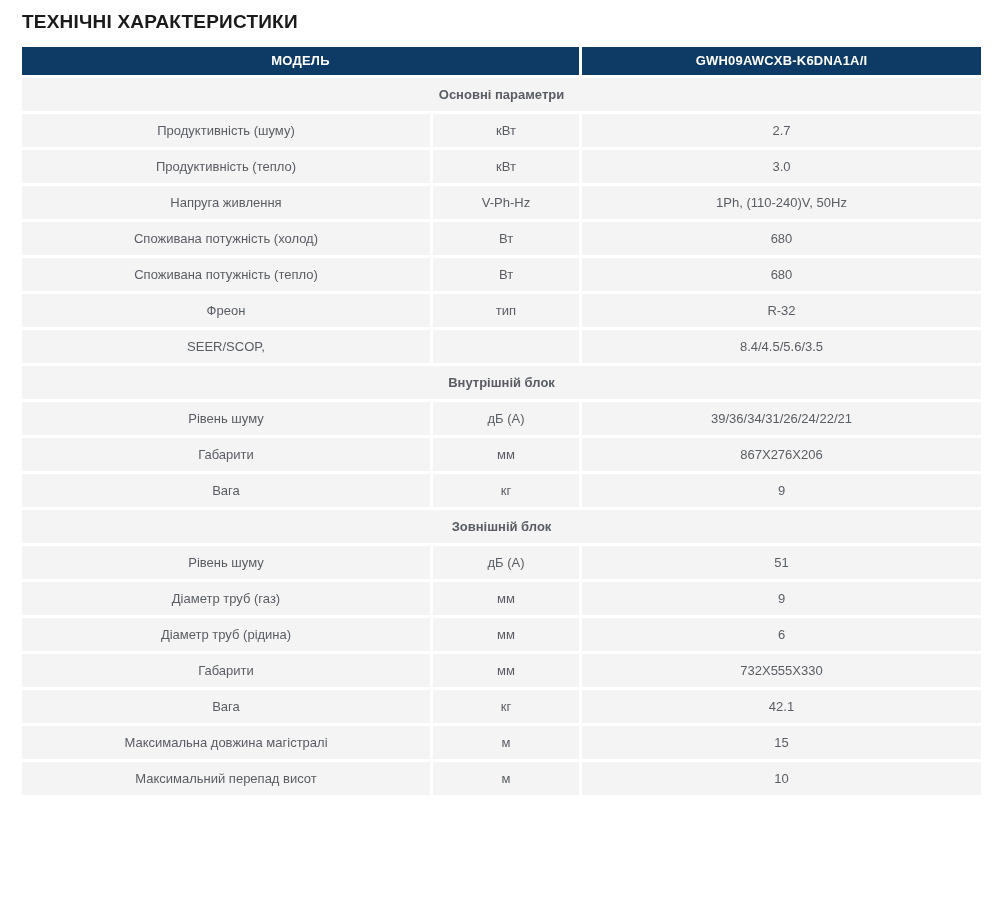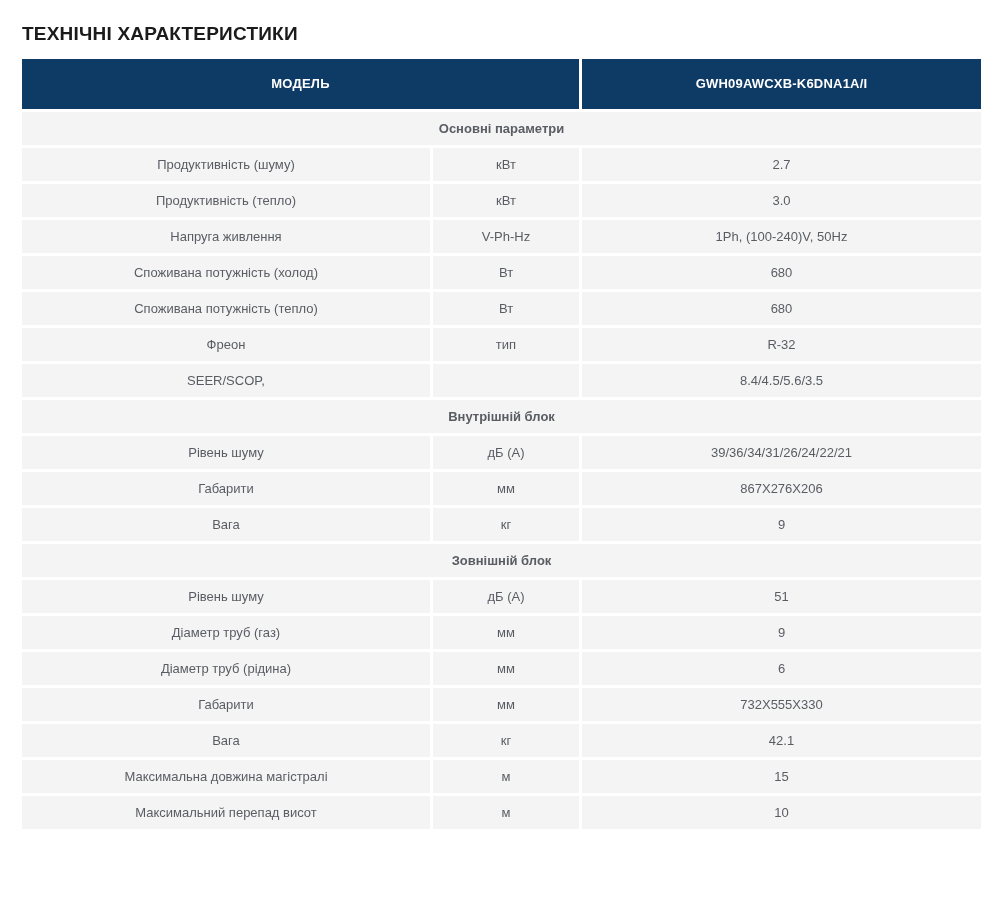--- a/index.html
+++ b/index.html
@@ -11,21 +11,21 @@
   }
   *{box-sizing:border-box;}
   html,body{margin:0;padding:0;background:#ffffff;}
   body{
     font-family:"Liberation Sans","DejaVu Sans",sans-serif;
     color:var(--text);
     width:1000px;
     height:901px;
     overflow:hidden;
   }
-  .wrap{padding:10px 22px 0 22px;margin-top:12px;}
+  .wrap{padding:10px 22px 0 22px;}
   h1.page-title{
     margin:0 0 13px 0;
     font-size:19px;
     line-height:1.25;
     font-weight:700;
     letter-spacing:.2px;
     color:var(--title);
     text-transform:uppercase;
   }
   table.spec{
@@ -43,21 +43,21 @@
     vertical-align:middle;
     font-size:13px;
     font-weight:400;
     padding:2px 8px;
     overflow:hidden;
     white-space:nowrap;
   }
   th{
     background:var(--header-bg);
     color:var(--header-text);
-    height:50px;
+    height:28px;
     font-weight:600;
     letter-spacing:.2px;
   }
   td{
     background:var(--cell-bg);
     height:33px;
     color:var(--text);
   }
   td.section{
     font-weight:700;
@@ -90,21 +90,21 @@
         <td>2.7</td>
       </tr>
       <tr>
         <td>Продуктивність (тепло)</td>
         <td>кВт</td>
         <td>3.0</td>
       </tr>
       <tr>
         <td>Напруга живлення</td>
         <td>V-Ph-Hz</td>
-        <td>1Ph, (100-240)V, 50Hz</td>
+        <td>1Ph, (110-240)V, 50Hz</td>
       </tr>
       <tr>
         <td>Споживана потужність (холод)</td>
         <td>Вт</td>
         <td>680</td>
       </tr>
       <tr>
         <td>Споживана потужність (тепло)</td>
         <td>Вт</td>
         <td>680</td>

